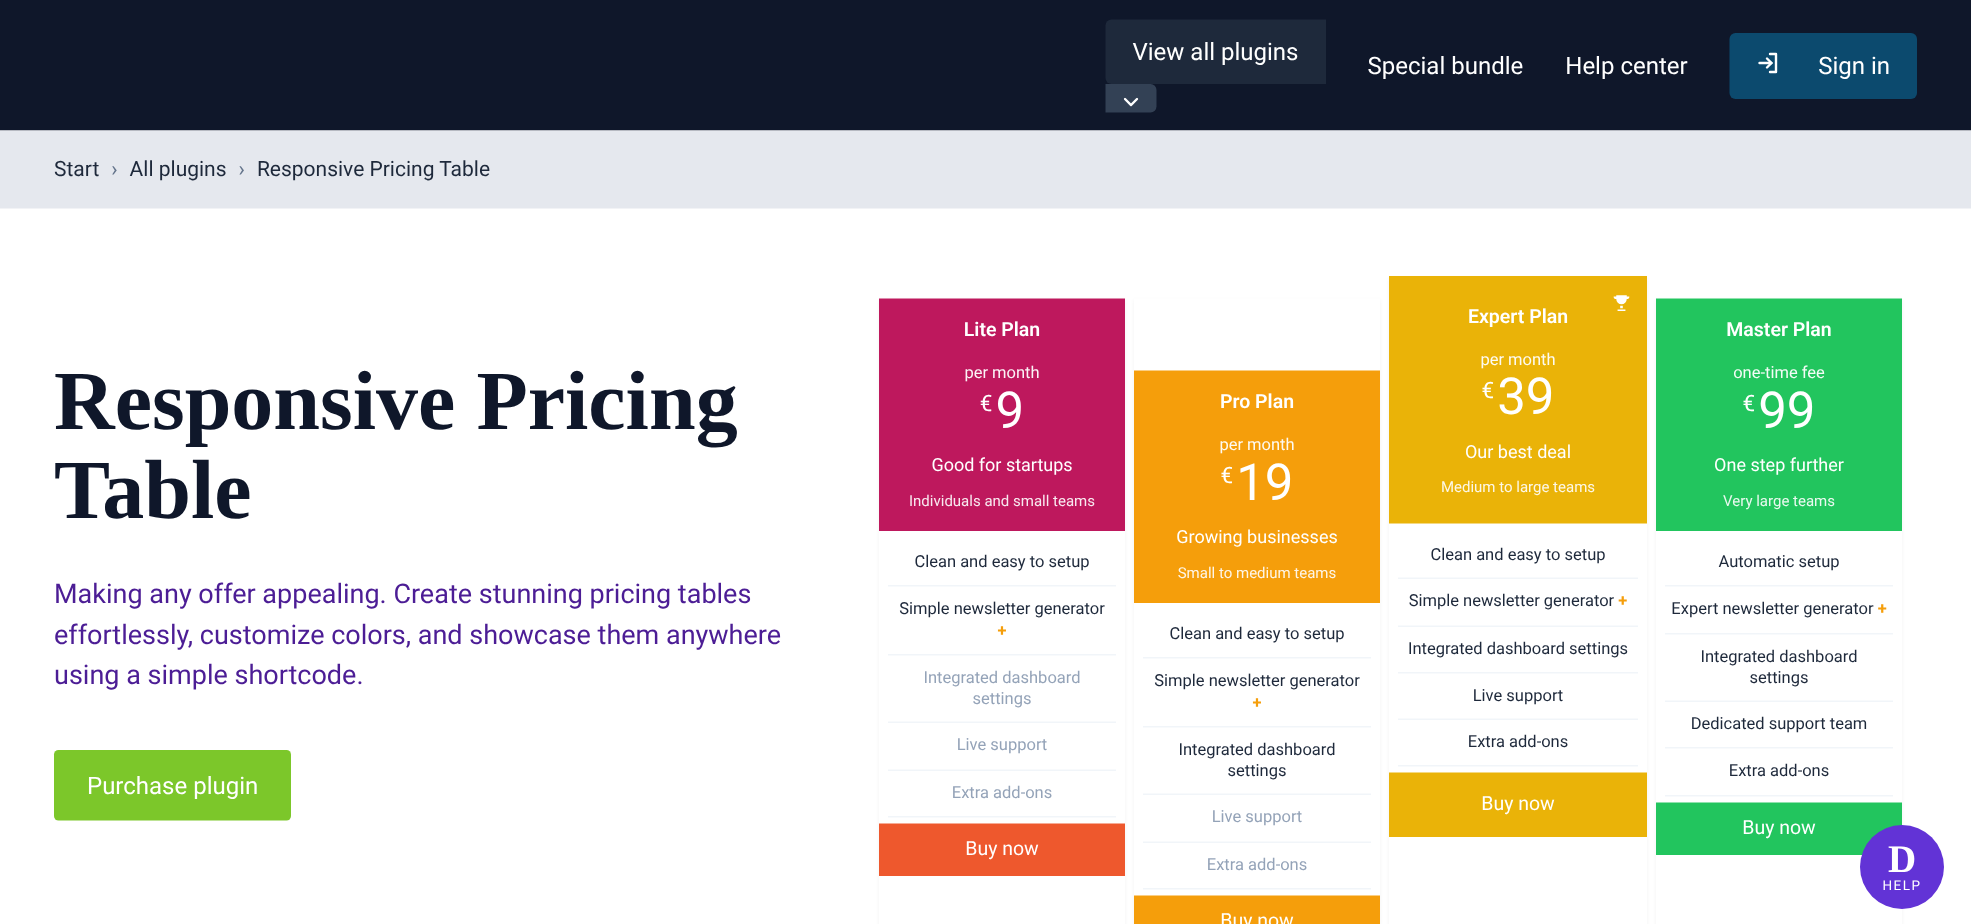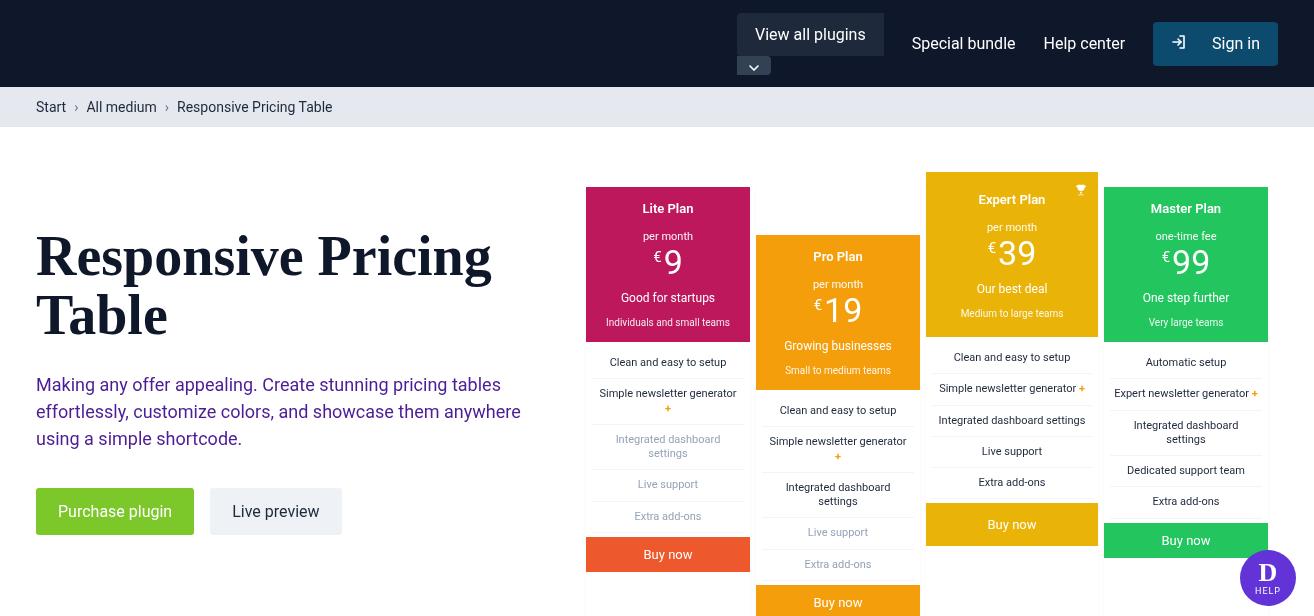--- a/index.html
+++ b/index.html
@@ -10,21 +10,21 @@
   .logo{display:flex;align-items:center;gap:6px;font-weight:700;font-size:22px;letter-spacing:1px;}
   .logo-icon svg{display:block;}
   .logo-sub{font-size:12px;color:#cbd5e1;margin-top:4px;}
   .nav{margin-left:auto;display:flex;align-items:center;gap:28px;font-size:16px;}
   .plugins-drop{display:flex;flex-direction:column;}
   .plugins-drop-main{background:#1e293b;border-radius:4px 0 0 4px;padding:12px 18px;cursor:pointer;}
   .plugins-drop-arrow{background:#334155;border-radius:0 4px 4px 0;width:34px;display:flex;align-items:center;justify-content:center;cursor:pointer;}
   .nav-link{cursor:pointer;}
   .signin{background:#0c4a6e;border-radius:4px;padding:12px 18px;display:flex;align-items:center;gap:25px;cursor:pointer;}
   
-  .bc-bar{background:#e5e8ee;height:40px;display:flex;align-items:center;padding:0 36px;font-size:14px;color:#1e293b;}
+  .bc-bar{background:#e5e8ee;height:52px;display:flex;align-items:center;padding:0 36px;font-size:14px;color:#1e293b;}
   .bc-item{cursor:pointer;}
   .bc-sep{margin:0 8px;color:#64748b;}
   
   .main{display:flex;padding:60px 36px 0 36px;gap:30px;}
   .left{width:520px;}
   .title{font-family:Georgia,"Times New Roman",serif;font-size:56px;line-height:1.05;color:#0f172a;margin-top:40px;}
   .desc{font-size:18px;color:#4c1d95;margin-top:26px;line-height:1.5;max-width:500px;}
   .btn-row{display:flex;gap:16px;margin-top:36px;}
   .btn-primary{background:#7cc72a;color:#fff;border:none;padding:14px 22px;font-size:16px;border-radius:3px;cursor:pointer;}
   .btn-secondary{background:#eef1f6;color:#1e293b;border:none;padding:14px 22px;font-size:16px;border-radius:3px;cursor:pointer;}
@@ -79,32 +79,31 @@
         </svg>
       </span>
       <span>Sign in</span>
     </div>
   </div>
 </div>
 
 <div class="bc-bar">
   <span class="bc-item">Start</span>
   <span class="bc-sep">›</span>
-  <span class="bc-item">All medium</span>
+  <span class="bc-item">All plugins</span>
   <span class="bc-sep">›</span>
   <span class="bc-item">Responsive Pricing Table</span>
 </div>
 
 <div class="main">
   <div class="left">
     <h1 class="title">Responsive Pricing Table</h1>
     <p class="desc">Making any offer appealing. Create stunning pricing tables effortlessly, customize colors, and showcase them anywhere using a simple shortcode.</p>
     <div class="btn-row">
       <button class="btn-primary">Purchase plugin</button>
-      <button class="btn-secondary">Live preview</button>
     </div>
   </div>
 
   <div class="cards" id="cards">
       <div class="card">
         <div class="card-top" style="background: #be185d;">
           <div class="plan-name">Lite Plan</div>
           <div class="period">per month</div>
           <div class="price-row">
             <span class="cur">€</span>

